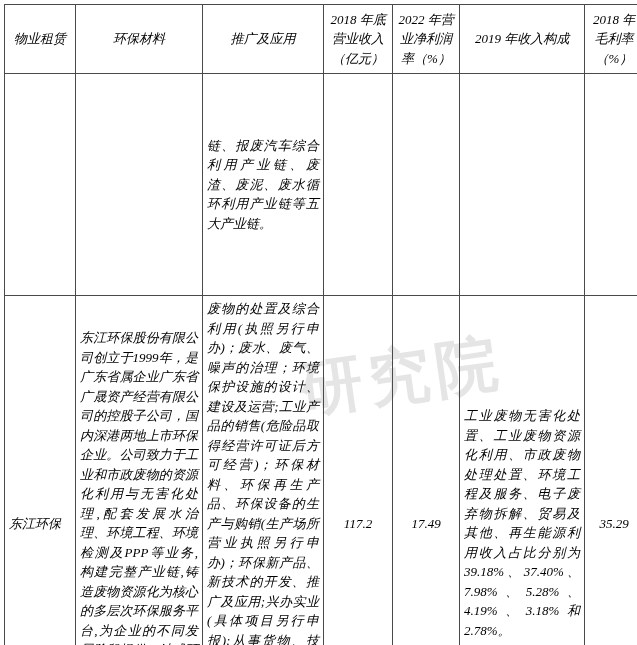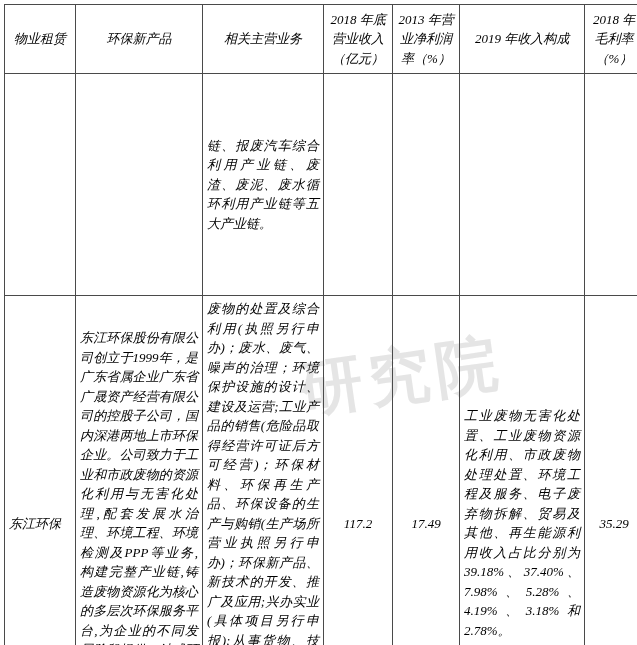--- a/index.html
+++ b/index.html
@@ -93,24 +93,24 @@
 <body>
 
 <div class="page">
 
   <div class="watermark">研究院</div>
 
   <table class="doc-table">
     <thead>
       <tr>
         <th class="col-name">物业租赁</th>
-        <th class="col-intro">环保新产品</th>
-        <th class="col-biz">相关主营业务</th>
+        <th class="col-intro">环保材料</th>
+        <th class="col-biz">推广及应用</th>
         <th class="col-rev">2018 年底营业收入（亿元）</th>
-        <th class="col-profit">2013 年营业净利润率（%）</th>
+        <th class="col-profit">2022 年营业净利润率（%）</th>
         <th class="col-struct">2019 年收入构成</th>
         <th class="col-gross">2018 年毛利率（%）</th>
 
       </tr>
     </thead>
     <tbody>
       <tr class="row-cont">
         <td class="nm blank"></td>
         <td class="cell-just blank"></td>
         <td class="cell-just pad-top">链、报废汽车综合利用产业链、废渣、废泥、废水循环利用产业链等五大产业链。</td>

